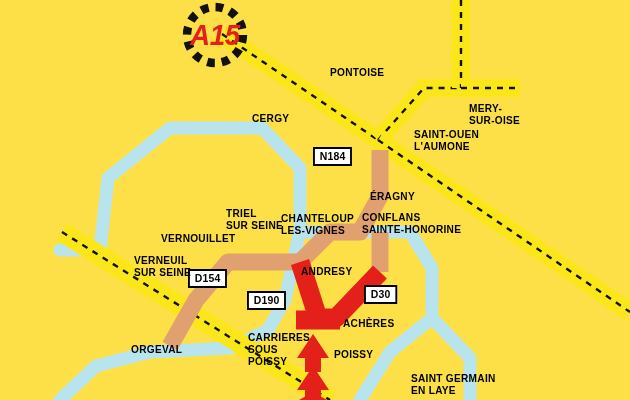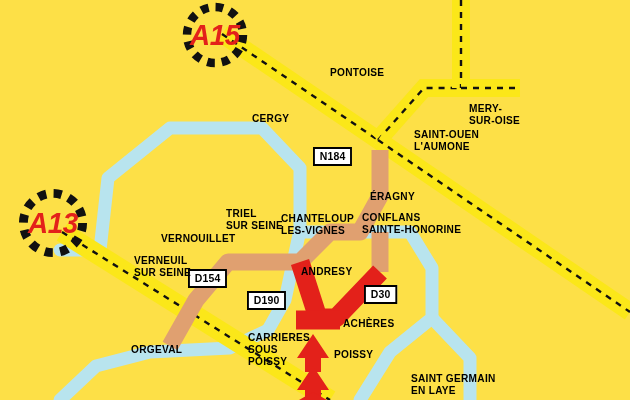--- a/index.html
+++ b/index.html
@@ -140,26 +140,20 @@
   </svg>
 
   <div class="motorway-badge" id="badge-a15" style="left: 180px; top: 0px; width: 70px; height: 70px;">
     <svg class="badge-ring" viewBox="0 0 100 100">
       <circle cx="50" cy="50" r="40" fill="none" stroke="#111111" stroke-width="12" stroke-dasharray="11 10"></circle>
     </svg>
     <span class="badge-text" style="font-size: 29px; color: rgb(227, 33, 26);">A15</span>
   </div>
 
 
-  <div class="motorway-badge" id="badge-a13" style="left: 16px; top: 186px; width: 74px; height: 74px;">
-    <svg class="badge-ring" viewBox="0 0 100 100">
-      <circle cx="50" cy="50" r="40" fill="none" stroke="#111111" stroke-width="12" stroke-dasharray="11 10"></circle>
-    </svg>
-    <span class="badge-text" style="font-size: 29px; color: rgb(227, 33, 26);">A13</span>
-  </div>
 
   <div class="road-plate" id="plate-n184" style="left: 313px; top: 147px;">N184</div>
   <div class="road-plate" id="plate-d154" style="left: 188px; top: 269px;">D154</div>
   <div class="road-plate" id="plate-d190" style="left: 247px; top: 291px;">D190</div>
   <div class="road-plate" id="plate-d30" style="left: 364px; top: 285px;">D30</div>
 
   <div class="place-label" id="lbl-pontoise" style="left: 330px; top: 66px;">PONTOISE</div>
   <div class="place-label" id="lbl-cergy" style="left: 252px; top: 112px;">CERGY</div>
   <div class="place-label" id="lbl-mery" style="left: 469px; top: 102px;">MERY-
 SUR-OISE</div>

